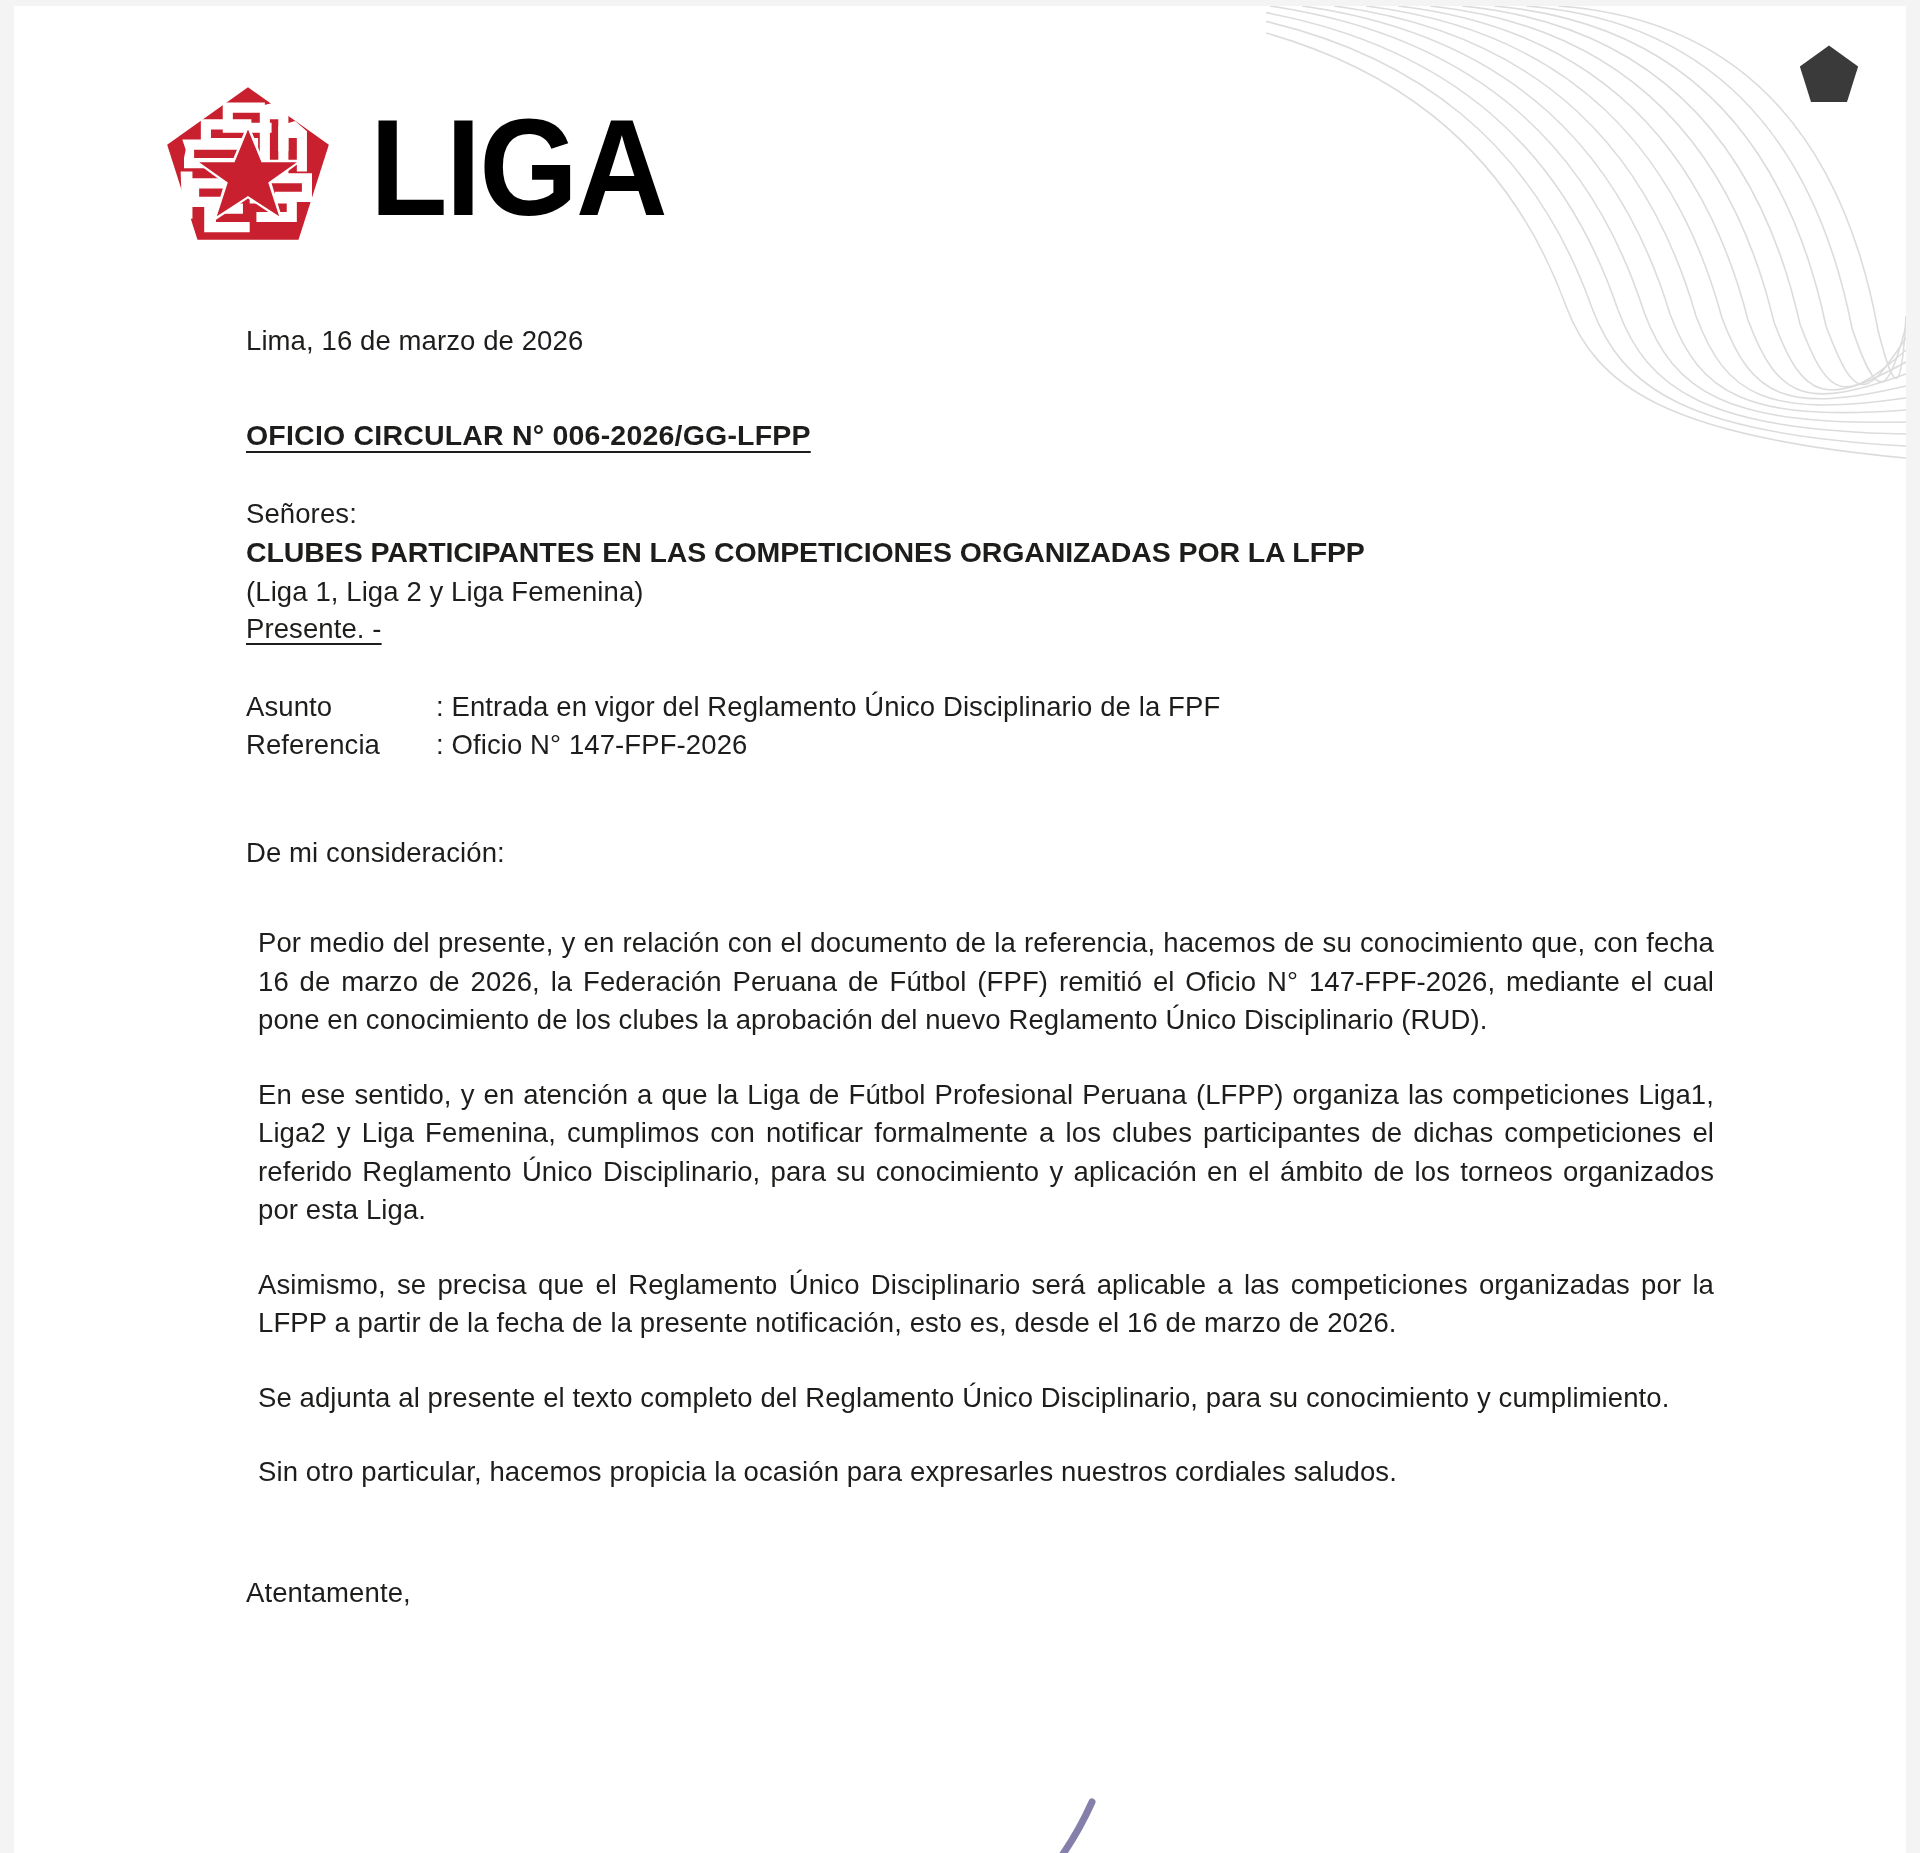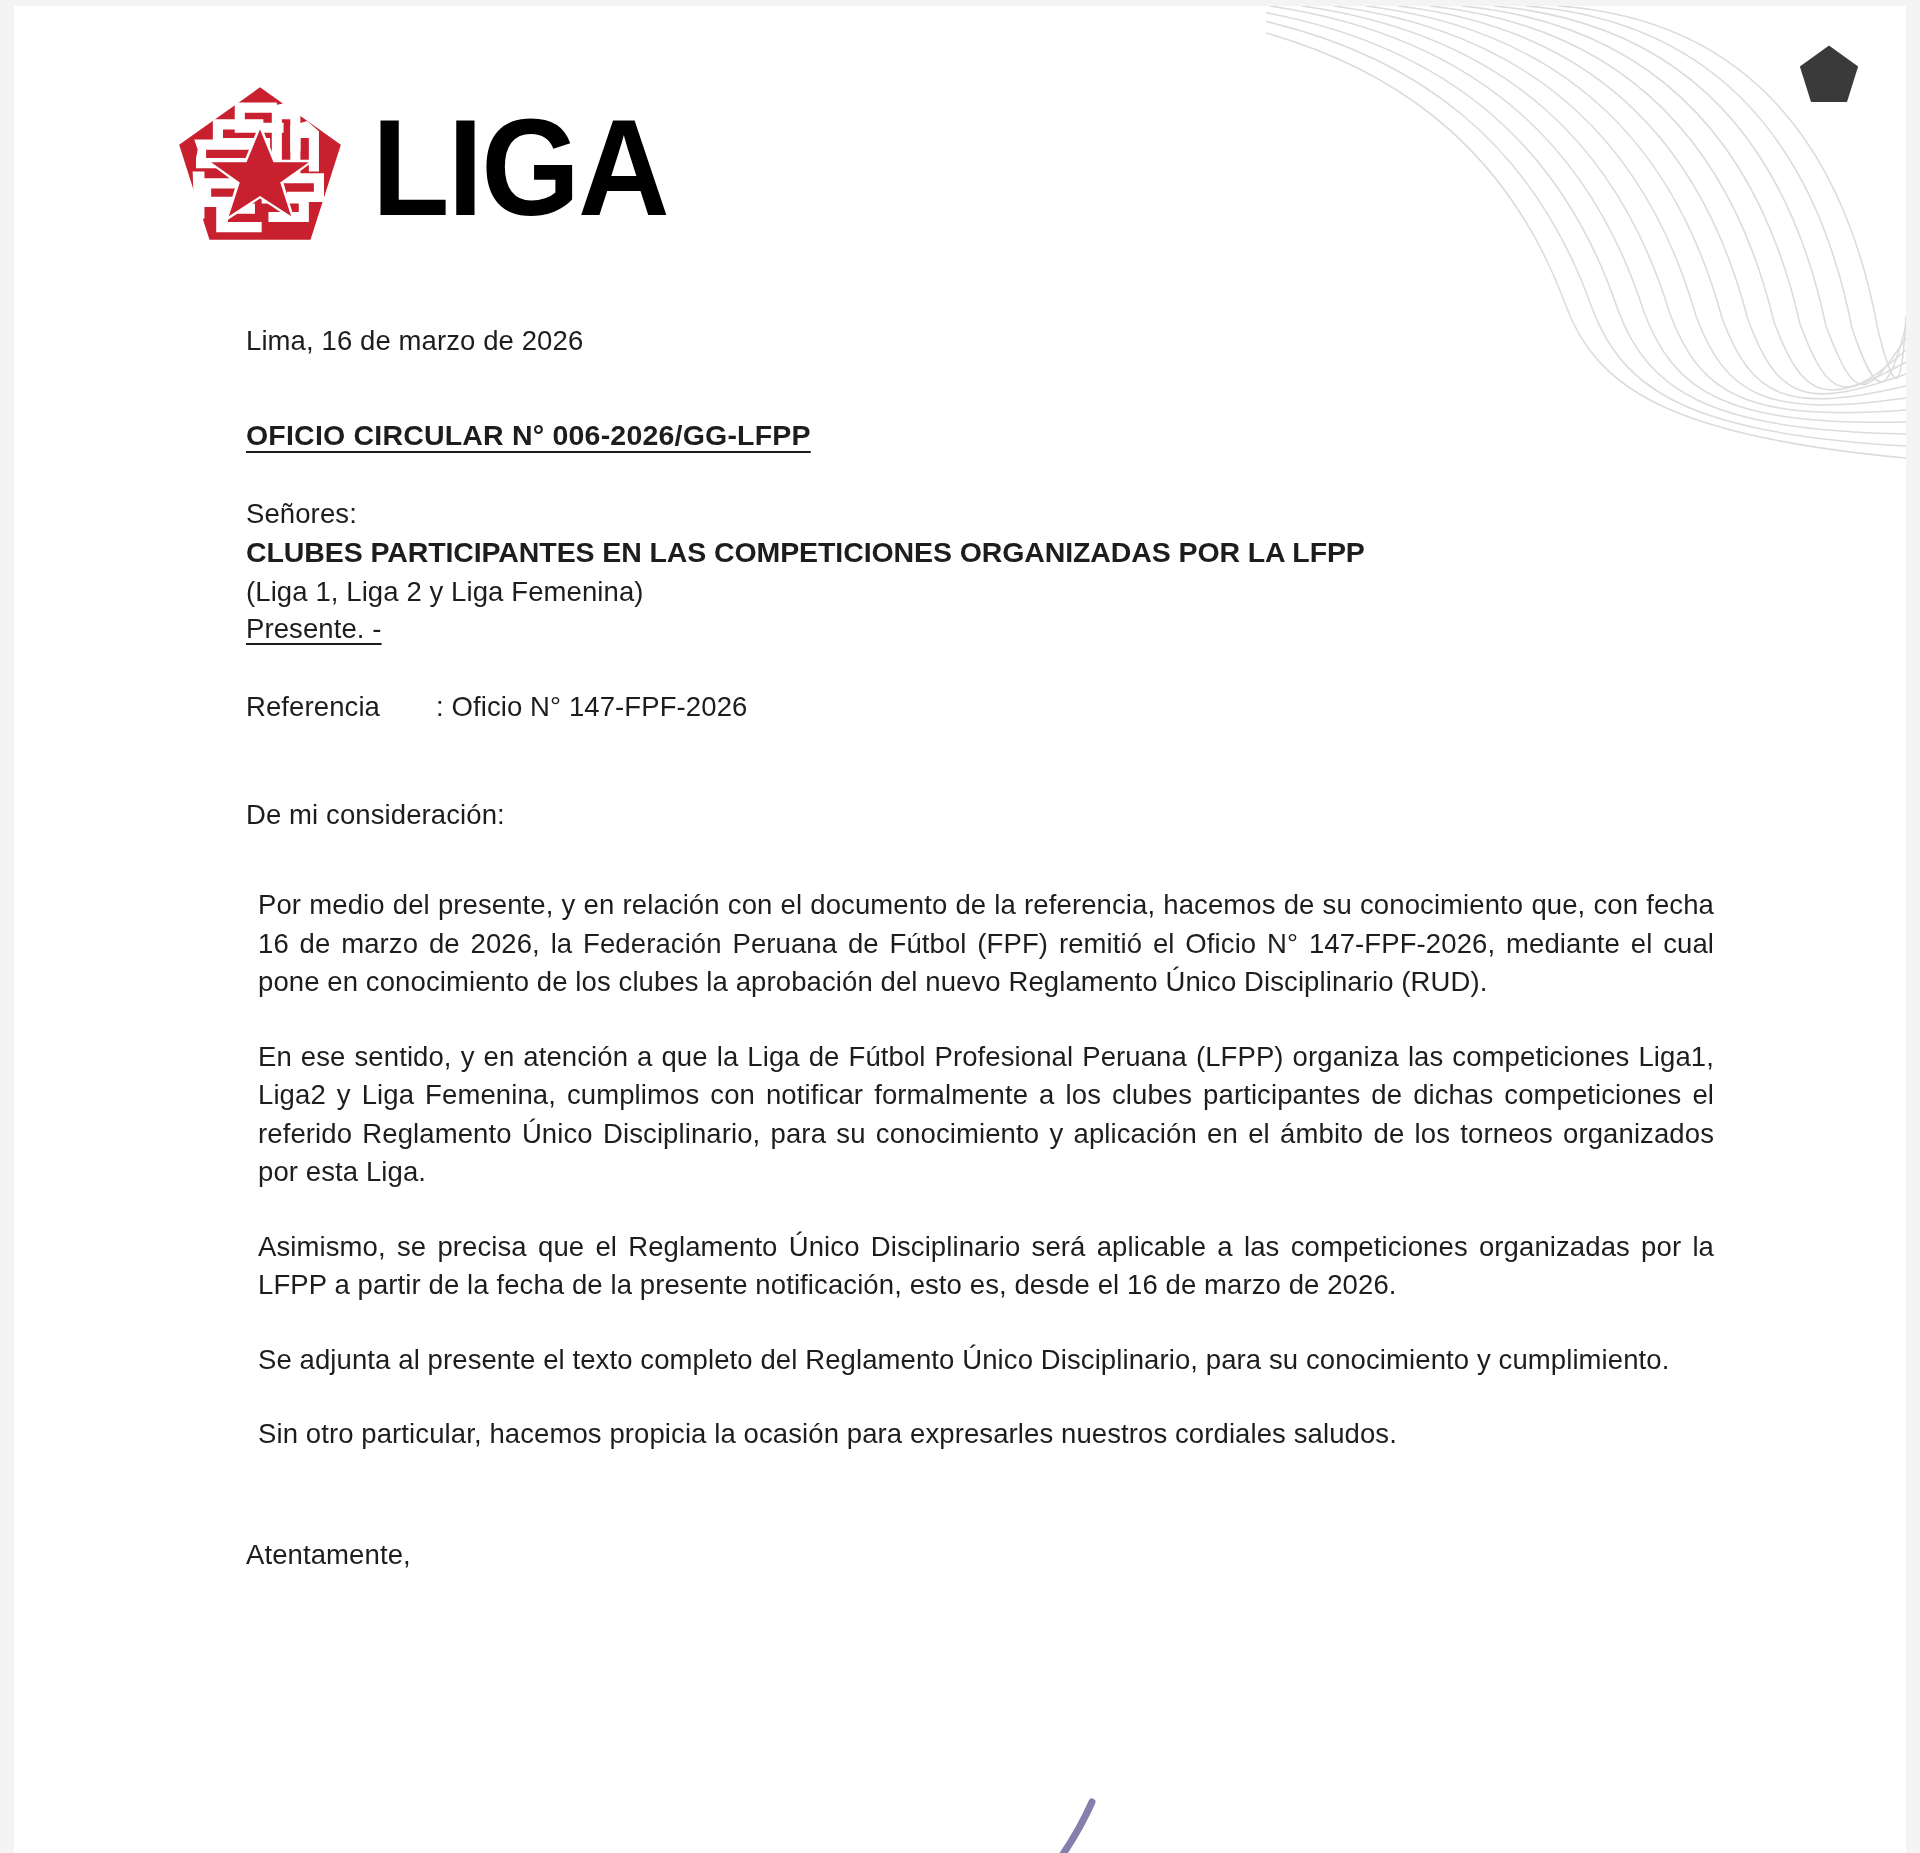--- a/index.html
+++ b/index.html
@@ -33,25 +33,25 @@
   #decor-pentagon {
     position: absolute;
     top: 38px;
     right: 46px;
     width: 62px;
     height: 60px;
   }
   
   #letterhead {
     position: absolute;
-    left: 160px;
+    left: 148px;
     top: 78px;
     display: flex;
     align-items: center;
-    gap: 26px;
+    gap: 36px;
   }
   #logo-mark { width: 172px; height: 160px; display:block; }
   #logo-wordmark {
     font-family: "Liberation Sans", sans-serif;
     font-weight: bold;
     font-size: 138px;
     line-height: 1;
     letter-spacing: -2px;
     color: #000000;
     transform: scaleX(0.92);
@@ -188,20 +188,24 @@
     <div class="blk addr-salutation">Señores:</div>
     <div class="blk addr-clubs">CLUBES PARTICIPANTES EN LAS COMPETICIONES ORGANIZADAS POR LA LFPP</div>
     <div class="blk addr-leagues">(Liga 1, Liga 2 y Liga Femenina)</div>
     <div class="blk">
       <span class="addr-present">Presente. -</span>
     </div>
 
     <div class="spacer-md"></div>
 
     <div class="meta-row">
+      <div class="meta-label">Asunto</div>
+      <div class="meta-value">: Entrada en vigor del Reglamento Único Disciplinario de la FPF</div>
+    </div>
+    <div class="meta-row">
       <div class="meta-label">Referencia</div>
       <div class="meta-value">: Oficio N° 147-FPF-2026</div>
     </div>
 
     <div class="spacer-lg"></div>
 
     <div class="blk">De mi consideración:</div>
 
     <div class="spacer-md"></div>
 

